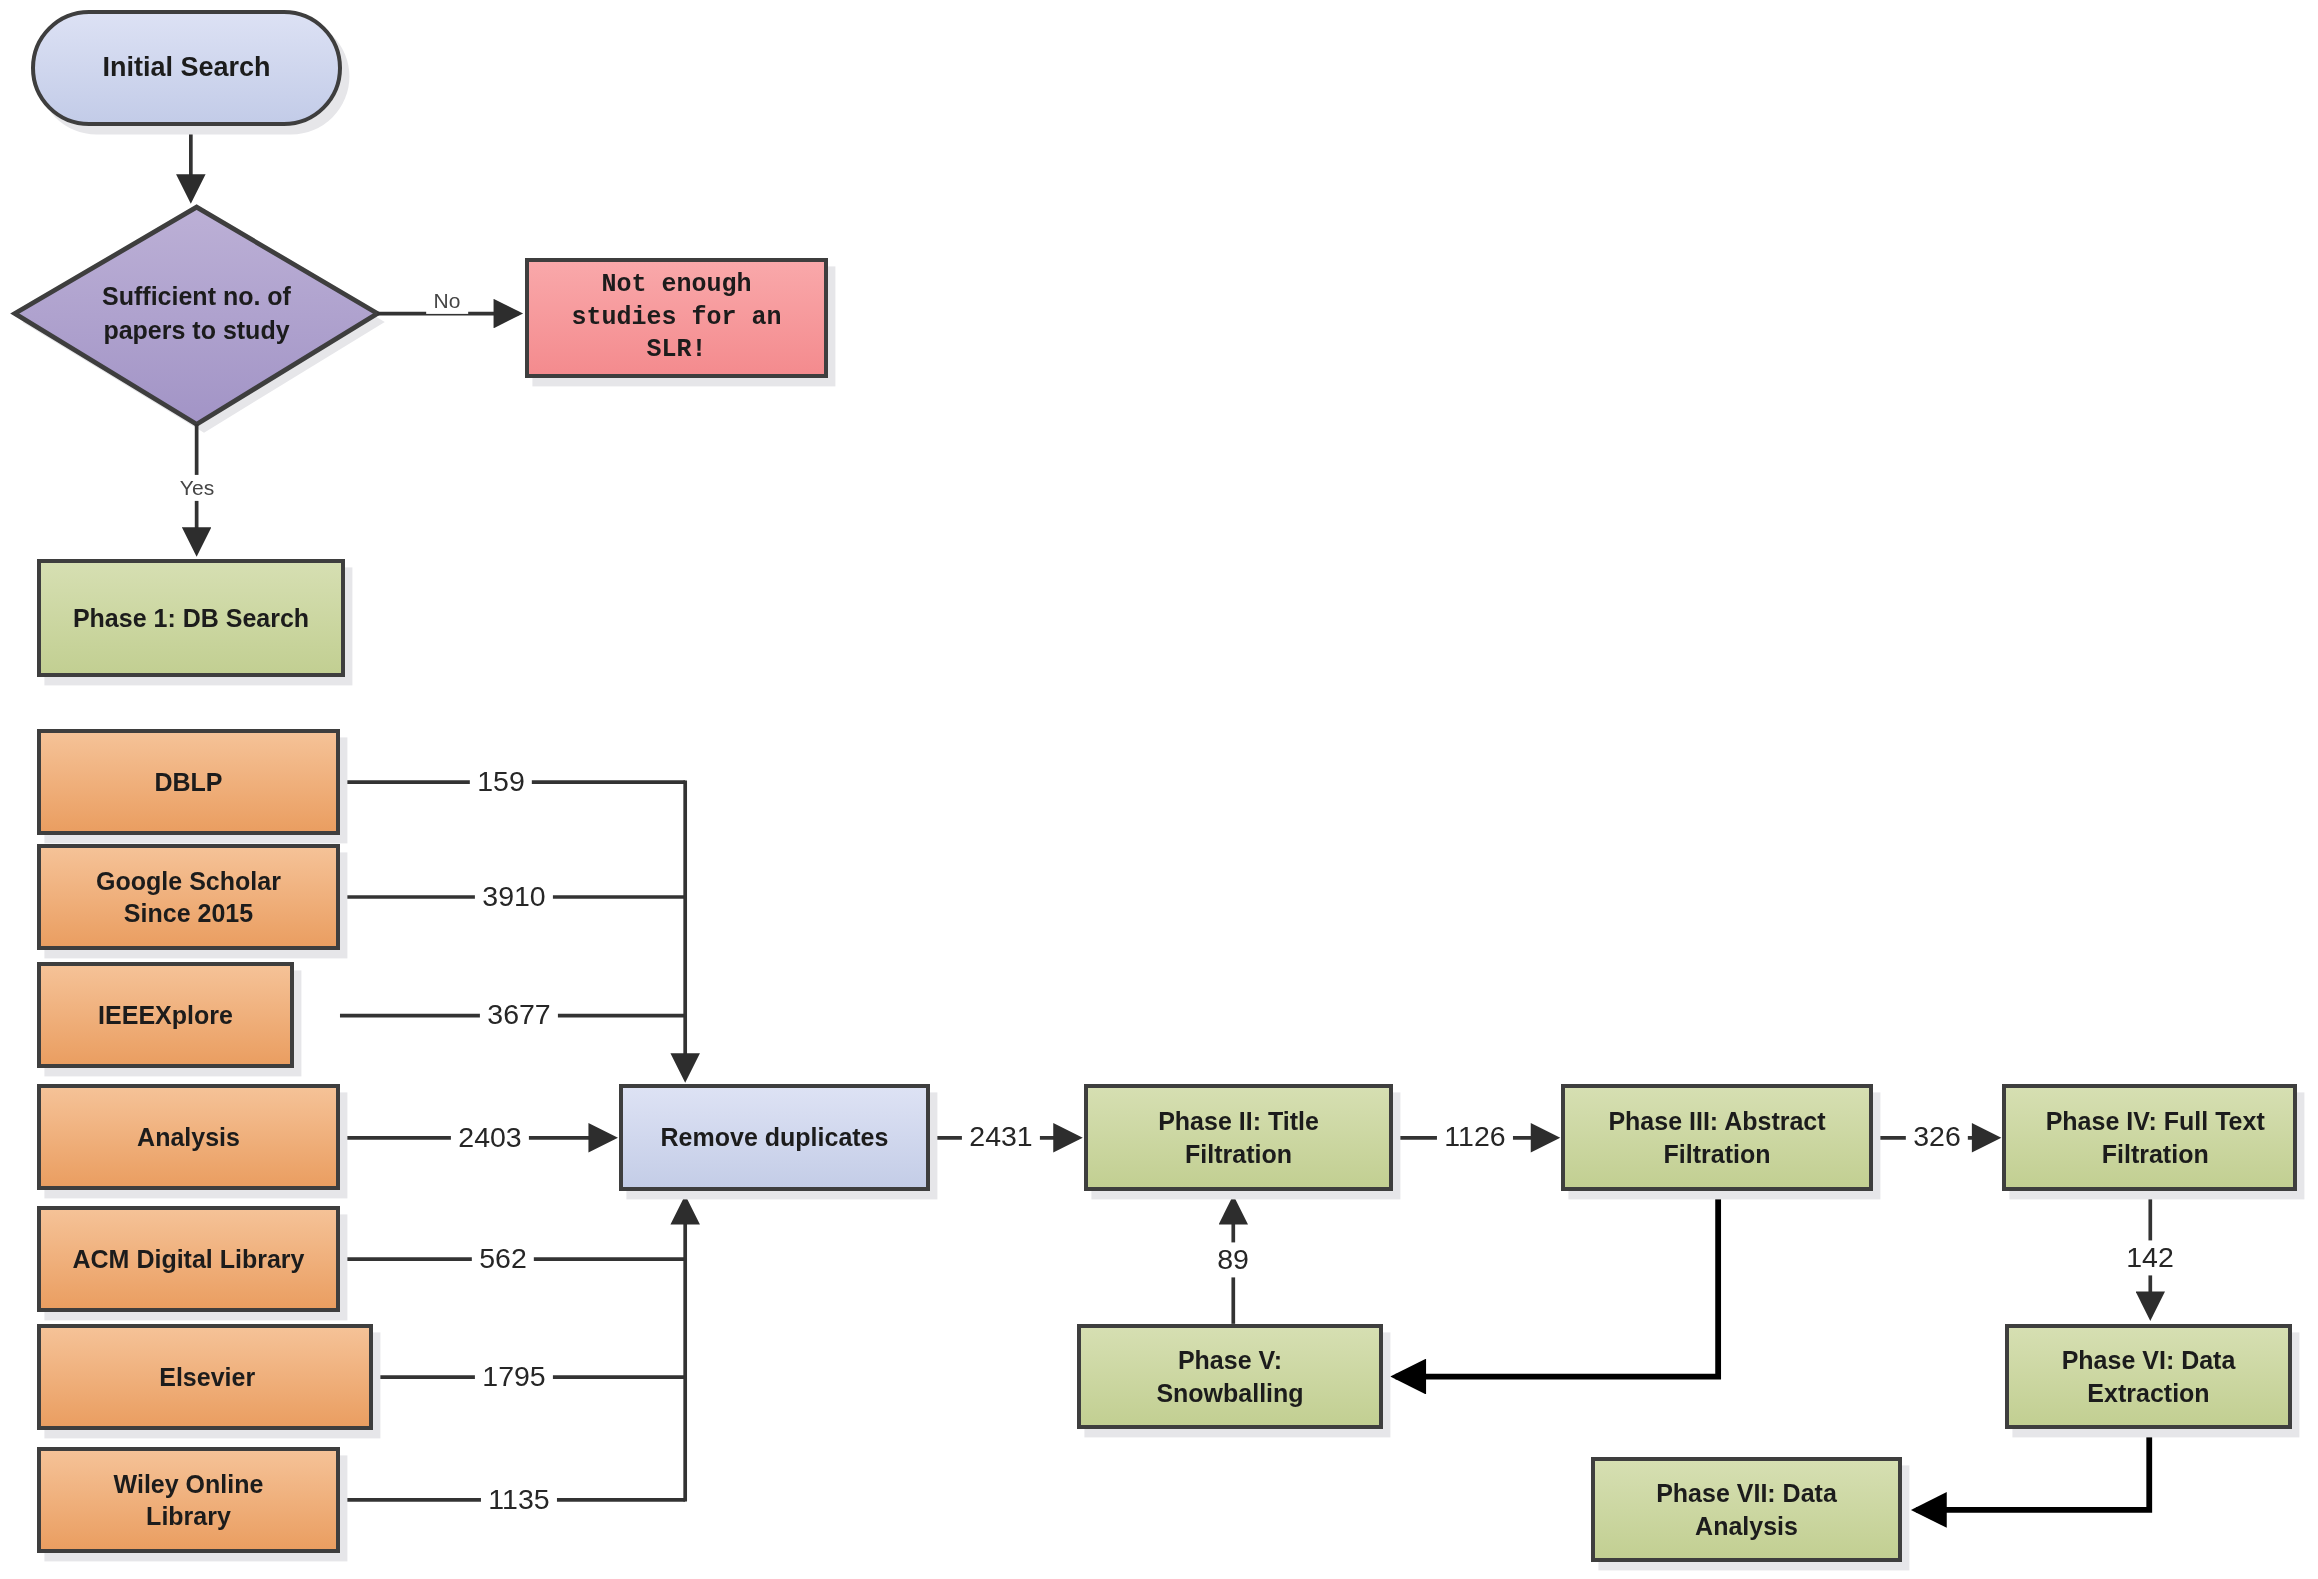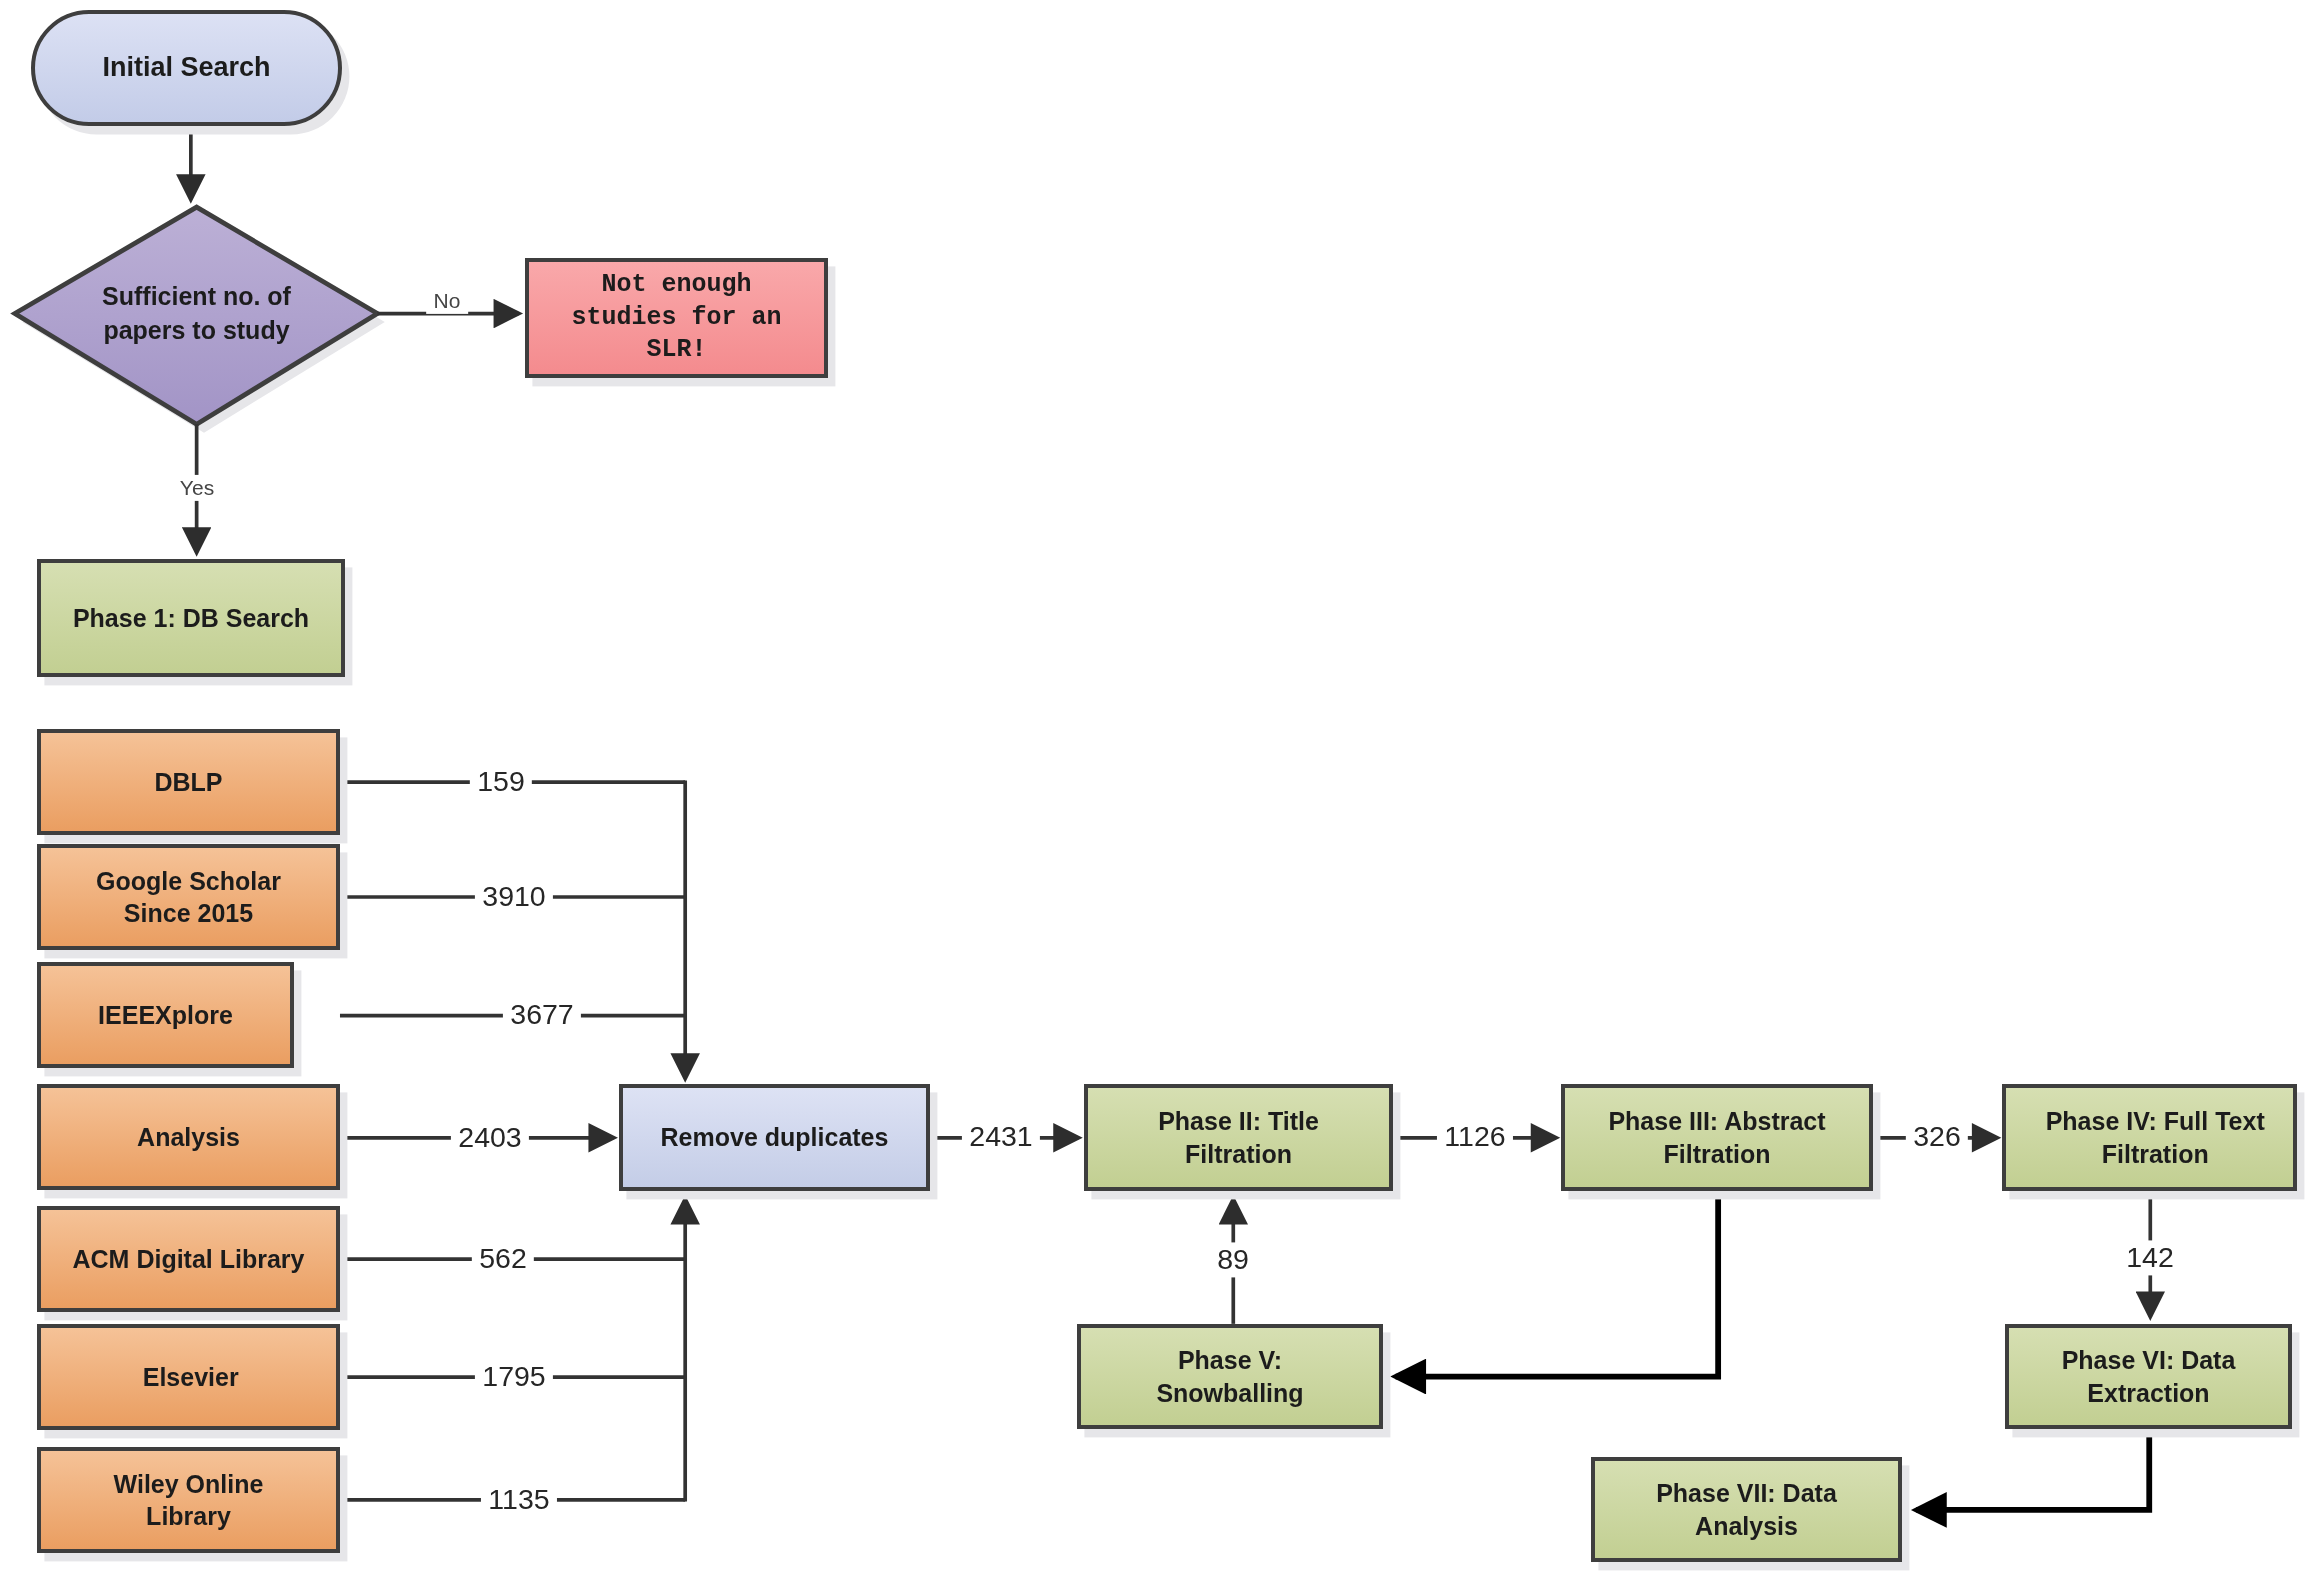--- a/index.html
+++ b/index.html
@@ -117,21 +117,21 @@
   </div>
   <div class="node orangebox" style="left:37px; top:962px; width:257px; height:106px;">
     <span>IEEEXplore</span>
   </div>
   <div class="node orangebox" style="left:37px; top:1084px; width:303px; height:106px;">
     <span>Analysis</span>
   </div>
   <div class="node orangebox" style="left:37px; top:1206px; width:303px; height:106px;">
     <span>ACM Digital Library</span>
   </div>
-  <div class="node orangebox" style="left:37px; top:1324px; width:303px; height:106px;padding-left:17px;">
+  <div class="node orangebox" style="left:37px; top:1324px; width:336px; height:106px;padding-left:17px;">
     <span>Elsevier</span>
   </div>
   <div class="node orangebox" style="left:37px; top:1447px; width:303px; height:106px;">
     <span class="w340">Wiley Online Library</span>
   </div>
 
   <div class="node lavender" style="left:619px; top:1084px; width:311px; height:107px;">
     <span>Remove duplicates</span>
   </div>
 
@@ -157,21 +157,21 @@
 
   <div class="node greenbox" style="left:1591px; top:1457px; width:311px; height:105px;">
     <span class="w420">Phase VII: Data Analysis</span>
   </div>
 
   <div class="edge-label branch-label" style="left:447px; top:301px;">No</div>
   <div class="edge-label branch-label" style="left:197px; top:488px;">Yes</div>
 
   <div class="edge-label" style="left:501px; top:782px;">159</div>
   <div class="edge-label" style="left:514px; top:897px;">3910</div>
-  <div class="edge-label" style="left:542px; top:1015px;">3677</div>
+  <div class="edge-label" style="left:519px; top:1015px;">3677</div>
   <div class="edge-label" style="left:490px; top:1138px;">2403</div>
   <div class="edge-label" style="left:503px; top:1259px;">562</div>
   <div class="edge-label" style="left:514px; top:1377px;">1795</div>
   <div class="edge-label" style="left:519px; top:1500px;">1135</div>
 
   <div class="edge-label" style="left:1001px; top:1137px;">2431</div>
   <div class="edge-label" style="left:1475px; top:1137px;">1126</div>
   <div class="edge-label" style="left:1937px; top:1137px;">326</div>
   <div class="edge-label" style="left:1233px; top:1260px;">89</div>
   <div class="edge-label" style="left:2150px; top:1258px;">142</div>

